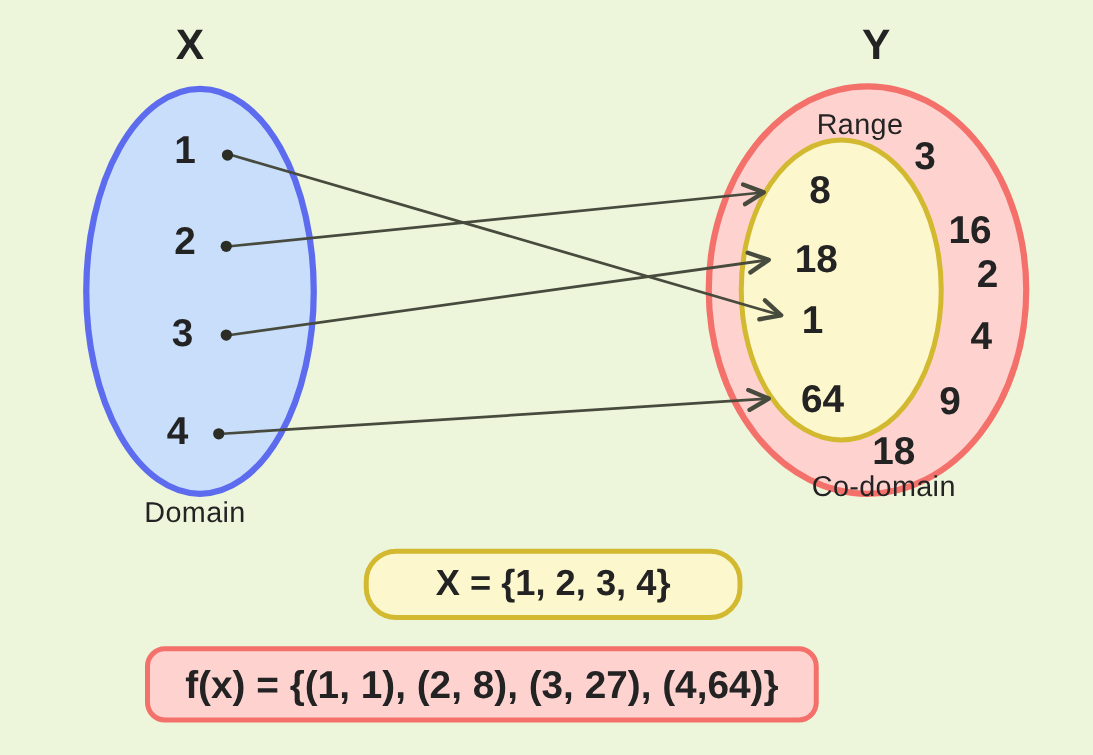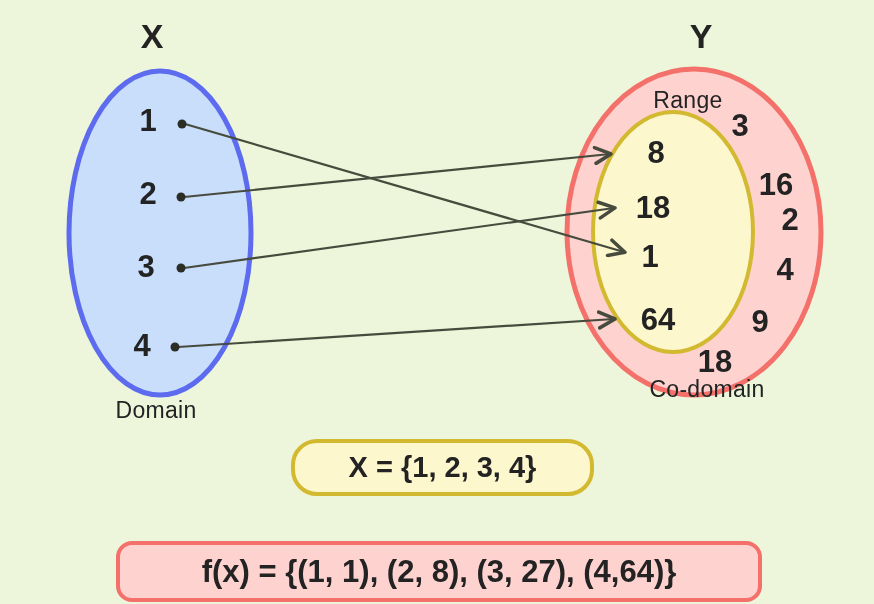--- a/index.html
+++ b/index.html
@@ -19,22 +19,22 @@
   svg.layer{ position:absolute; left:0; top:0; }
   .domain-ellipse{ fill:var(--domain-fill); stroke:var(--domain-border); stroke-width:5; }
   .codomain-ellipse{ fill:var(--codomain-fill); stroke:var(--codomain-border); stroke-width:5; }
   .range-ellipse{ fill:var(--range-fill); stroke:var(--range-border); stroke-width:4; }
   .arrow-line{ stroke:var(--arrow); stroke-width:2.2; }
   .dot{ fill:#2c2e25; }
   #arrowhead path{ stroke:var(--arrow); fill:none; }
   .box{ position:absolute; display:flex; align-items:center; justify-content:center; }
   .yellow-box{ left:291px; top:439px; width:303px; height:57px; background:var(--range-fill);
                border:4px solid var(--range-border); border-radius:26px; }
-  .red-box{ left:116px; top:517px; width:646px; height:61px; background:var(--codomain-fill);
-            border:4px solid var(--codomain-border); border-radius:16px;margin-top:24px; }
+  .red-box{ left:116px; top:517px; width:539px; height:61px; background:var(--codomain-fill);
+            border:4px solid var(--codomain-border); border-radius:16px; }
   .yellow-box span{ font-size:29px; font-weight:700; }
   .red-box span{ font-size:31px; font-weight:700; }
 </style>
 </head>
 <body>
 
 <div class="stage">
 
   <svg class="layer" width="874" height="604" viewBox="0 0 874 604">
     <defs>

